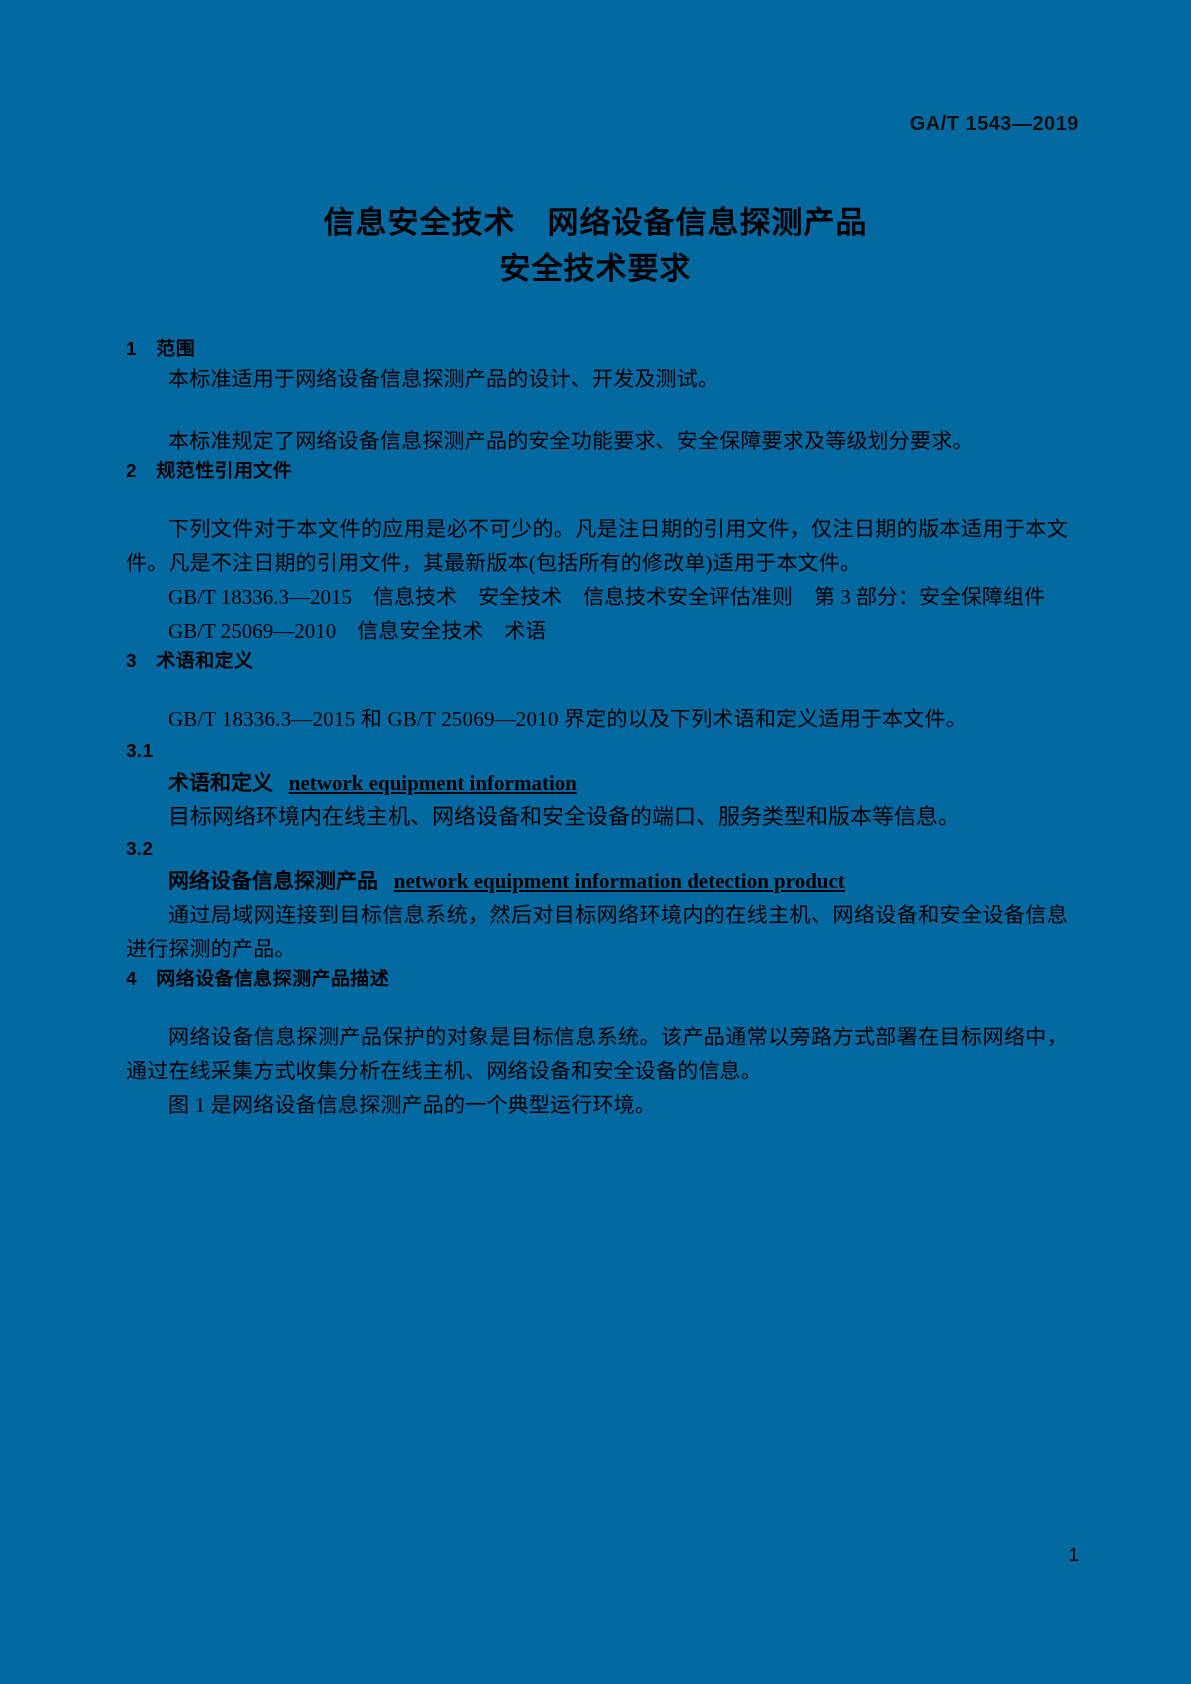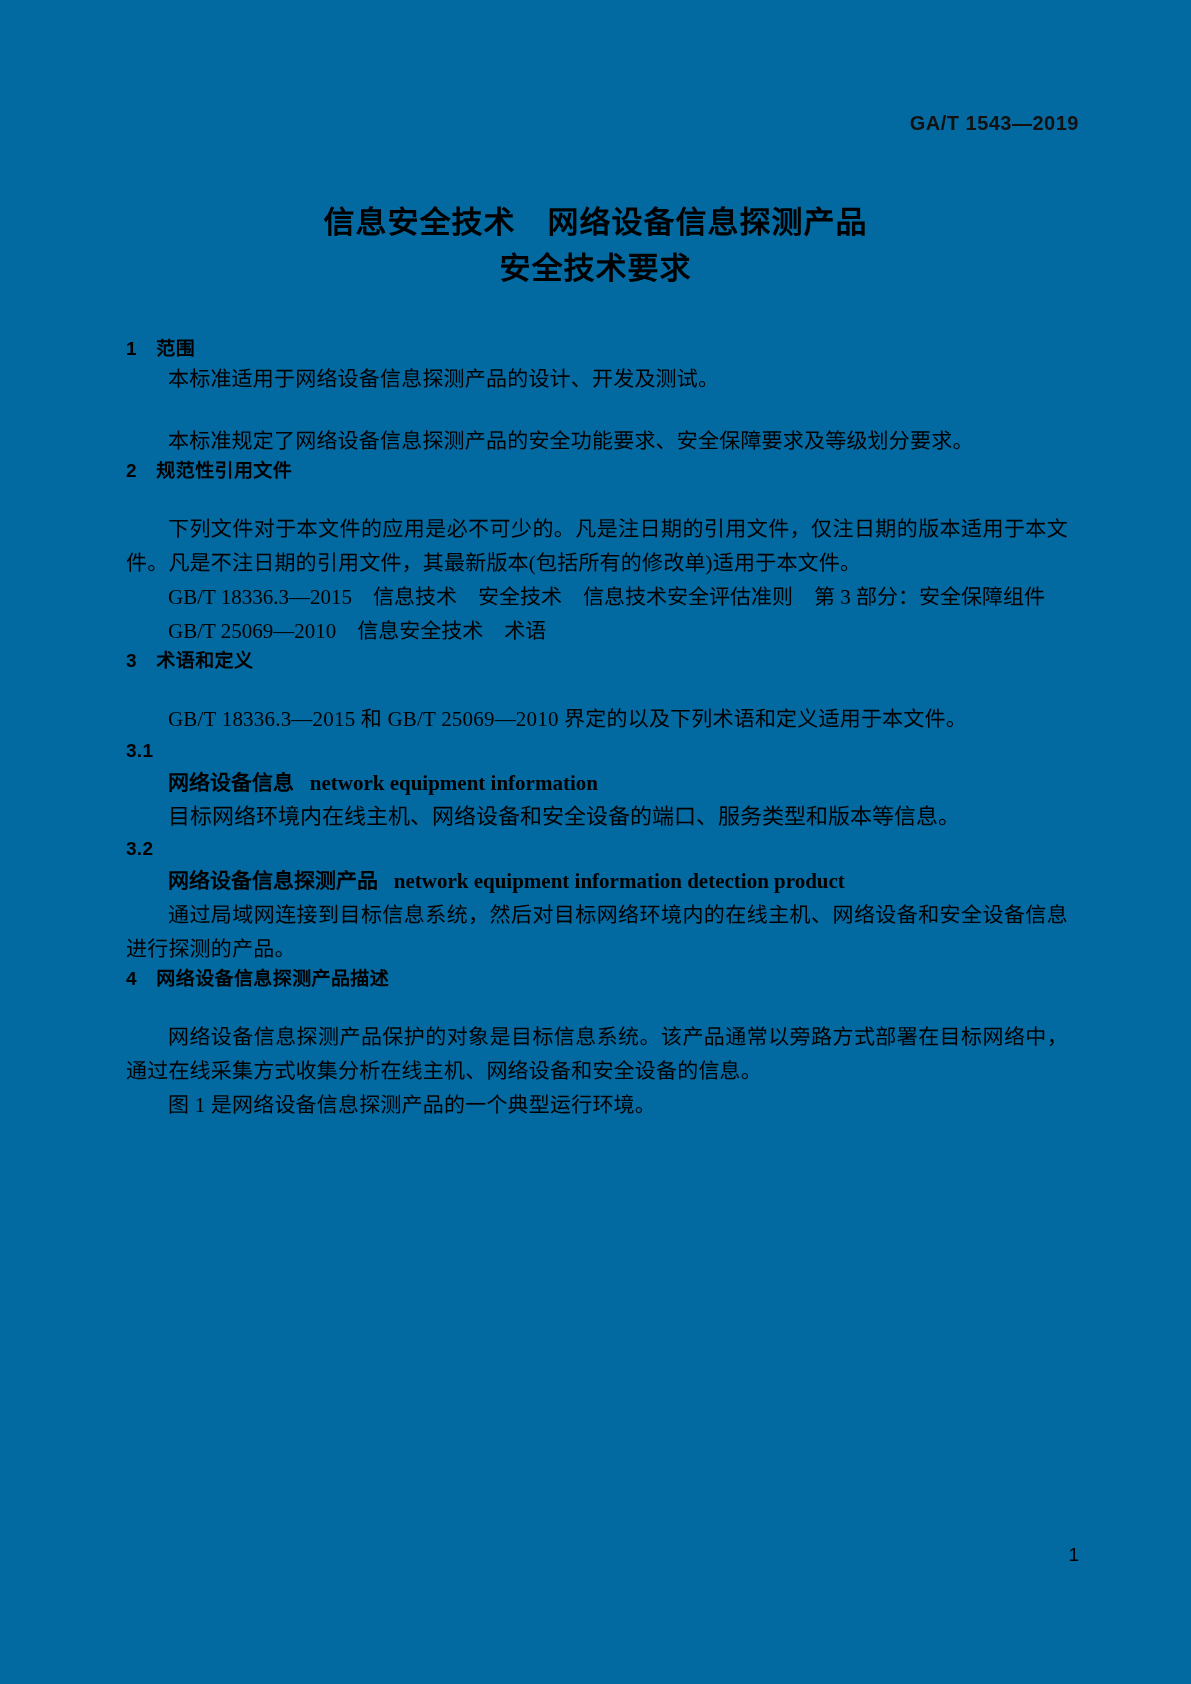--- a/index.html
+++ b/index.html
@@ -98,20 +98,21 @@
     font-family: "Liberation Serif", "DejaVu Serif", serif;
     font-weight: bold;
     font-size: 21px;
     line-height: 34px;
     margin: 0;
     padding-left: 42px;
   }
   .term-line .en {
     font-family: "Liberation Serif", "DejaVu Serif", serif;
     font-weight: bold;
+    text-decoration: underline;
   }
   .term-def {
     font-family: "Liberation Serif", "DejaVu Serif", serif;
     font-size: 22px;
     line-height: 34px;
     margin: 0;
     padding-left: 42px;
   }
   .ref-line {
     font-family: "Liberation Serif", "DejaVu Serif", serif;
@@ -151,21 +152,21 @@
 
     <h2 class="section sec-gap-top">2　规范性引用文件</h2>
     <p class="para indent first">下列文件对于本文件的应用是必不可少的。凡是注日期的引用文件，仅注日期的版本适用于本文件。凡是不注日期的引用文件，其最新版本(包括所有的修改单)适用于本文件。</p>
     <p class="ref-line">GB/T 18336.3—2015　信息技术　安全技术　信息技术安全评估准则　第 3 部分：安全保障组件</p>
     <p class="ref-line">GB/T 25069—2010　信息安全技术　术语</p>
 
     <h2 class="section sec-gap-top-xl">3　术语和定义</h2>
     <p class="para indent first">GB/T 18336.3—2015 和 GB/T 25069—2010 界定的以及下列术语和定义适用于本文件。</p>
 
     <p class="clause-num">3.1</p>
-    <p class="term-line"><span>网络设备信息</span>&nbsp;&nbsp;&nbsp;<span class="en">network equipment information</span></p>
+    <p class="term-line"><span>术语和定义</span>&nbsp;&nbsp;&nbsp;<span class="en">network equipment information</span></p>
     <p class="term-def">目标网络环境内在线主机、网络设备和安全设备的端口、服务类型和版本等信息。</p>
 
     <p class="clause-num">3.2</p>
     <p class="term-line"><span>网络设备信息探测产品</span>&nbsp;&nbsp;&nbsp;<span class="en">network equipment information detection product</span></p>
     <p class="para indent">通过局域网连接到目标信息系统，然后对目标网络环境内的在线主机、网络设备和安全设备信息进行探测的产品。</p>
 
     <h2 class="section sec-gap-top-l">4　网络设备信息探测产品描述</h2>
     <p class="para indent first">网络设备信息探测产品保护的对象是目标信息系统。该产品通常以旁路方式部署在目标网络中，通过在线采集方式收集分析在线主机、网络设备和安全设备的信息。</p>
     <p class="para indent">图 1 是网络设备信息探测产品的一个典型运行环境。</p>
 

